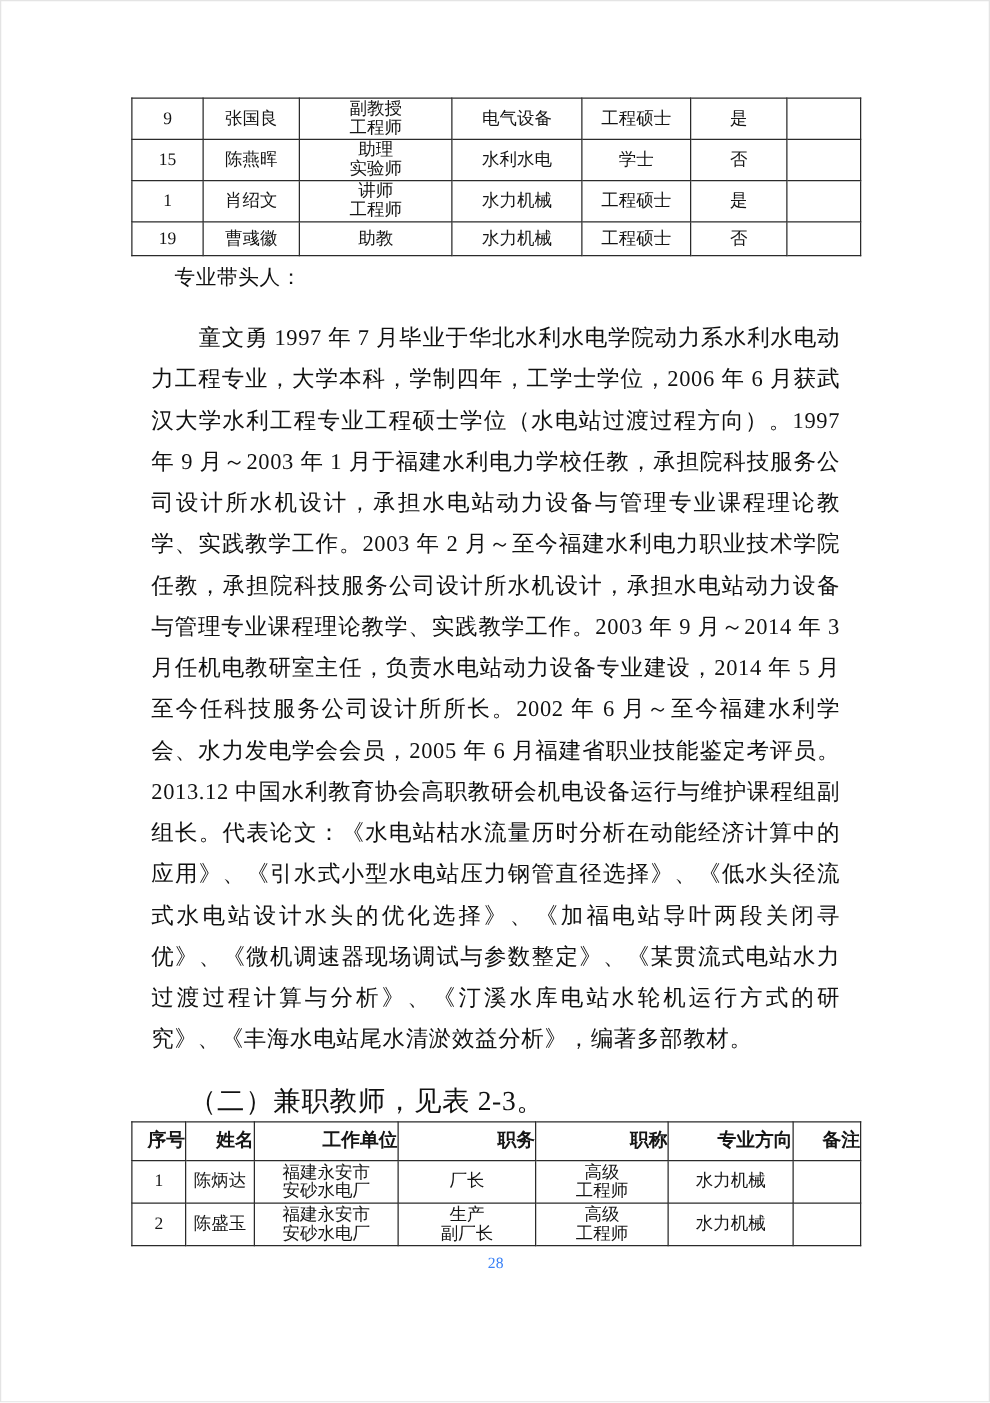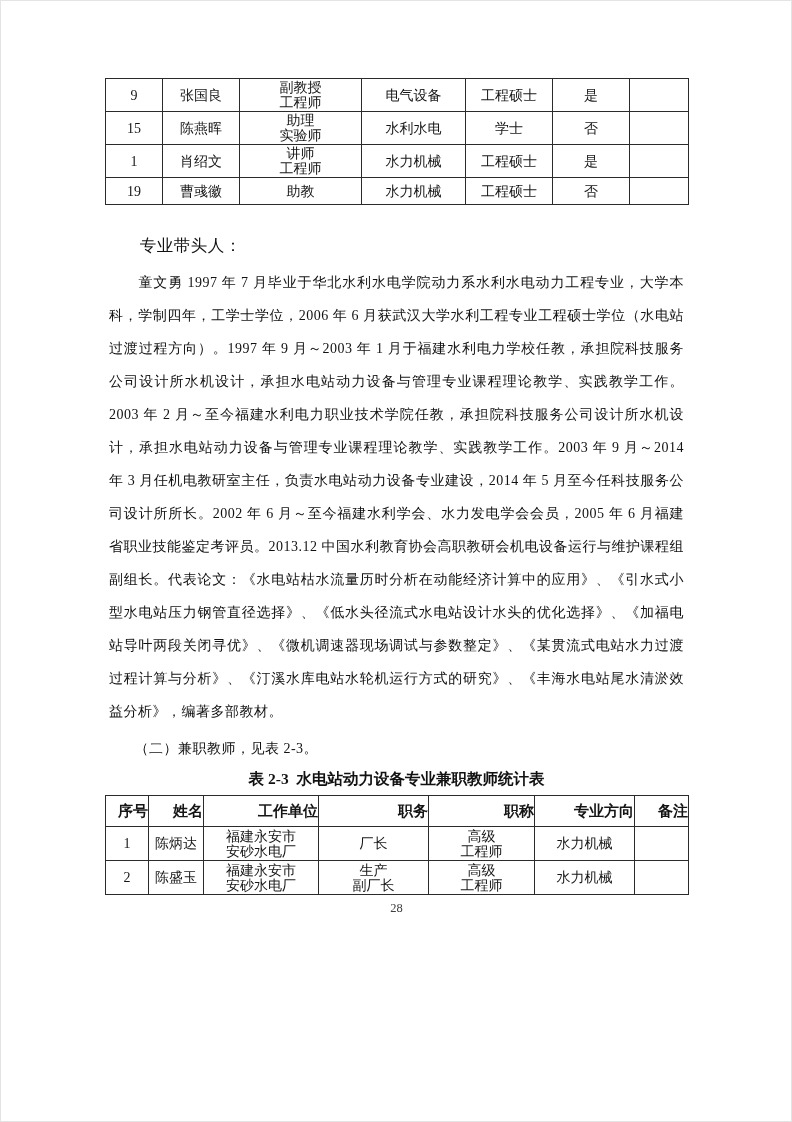--- a/index.html
+++ b/index.html
@@ -13,33 +13,33 @@
   td{
     border:1px solid #2b2b2b;text-align:center;vertical-align:middle;
     font-size:14px;line-height:15px;padding:0;white-space:pre-line;color:#151515;
   }
   tr.r32 td{height:32px;}
   tr.r26 td{height:26px;}
   tr.r30 td{height:30px;text-align:right;}
   tr.r33 td{height:33px;}
   .t2 td.hdr{font-weight:bold;font-size:15px;}
   .leader-heading{
-    margin-top:24px;font-size:16.5px;line-height:33px;text-indent:2.1em;
+    font-size:16.5px;line-height:33px;text-indent:2.1em;
     letter-spacing:0.5px;
   }
   .bio{
-    margin:4px;font-size:14px;line-height:33px;text-indent:2.1em;
+    margin:16px;font-size:18px;line-height:33px;text-indent:2.1em;
     text-align:justify;letter-spacing:0.5px;
   }
-  .note-line{margin:0;font-size:14px;line-height:33px;text-indent:2.1em;letter-spacing:0.5px;}
+  .note-line{margin:0;font-size:22px;line-height:33px;text-indent:2.1em;letter-spacing:0.5px;}
   .caption{
     margin:2px 0 4px 0;text-align:center;font-weight:bold;font-size:15.5px;
     line-height:24px;white-space:pre;
   }
-  .page-number{margin-top:5px;text-align:center;font-size:12.5px;line-height:16px;color:#404040;}
+  .page-number{margin-top:5px;text-align:center;font-size:12.5px;line-height:16px;color:#3b82f6;}
 </style>
 </head>
 <body>
 
 <div class="page">
   <div class="content">
 
     <table class="t1">
       <colgroup>
         <col style="width:57px">
@@ -90,21 +90,20 @@
           <td>否</td>
           <td></td>
         </tr>
       </tbody>
     </table>
 
     <div class="leader-heading">专业带头人：</div>
     <p class="bio">童文勇 1997 年 7 月毕业于华北水利水电学院动力系水利水电动力工程专业，大学本科，学制四年，工学士学位，2006 年 6 月获武汉大学水利工程专业工程硕士学位（水电站过渡过程方向）。1997 年 9 月～2003 年 1 月于福建水利电力学校任教，承担院科技服务公司设计所水机设计，承担水电站动力设备与管理专业课程理论教学、实践教学工作。2003 年 2 月～至今福建水利电力职业技术学院任教，承担院科技服务公司设计所水机设计，承担水电站动力设备与管理专业课程理论教学、实践教学工作。2003 年 9 月～2014 年 3 月任机电教研室主任，负责水电站动力设备专业建设，2014 年 5 月至今任科技服务公司设计所所长。2002 年 6 月～至今福建水利学会、水力发电学会会员，2005 年 6 月福建省职业技能鉴定考评员。2013.12 中国水利教育协会高职教研会机电设备运行与维护课程组副组长。代表论文：《水电站枯水流量历时分析在动能经济计算中的应用》、《引水式小型水电站压力钢管直径选择》、《低水头径流式水电站设计水头的优化选择》、《加福电站导叶两段关闭寻优》、《微机调速器现场调试与参数整定》、《某贯流式电站水力过渡过程计算与分析》、《汀溪水库电站水轮机运行方式的研究》、《丰海水电站尾水清淤效益分析》，编著多部教材。</p>
     <p class="note-line">（二）兼职教师，见表 2-3。</p>
 
-    <div class="caption">表 2-3  水电站动力设备专业兼职教师统计表</div>
 
     <table class="t2">
       <colgroup>
         <col style="width:43px">
           <col style="width:55px">
           <col style="width:115px">
         <col style="width:110px">
           <col style="width:106px">
           <col style="width:100px">
           <col style="width:54px">

